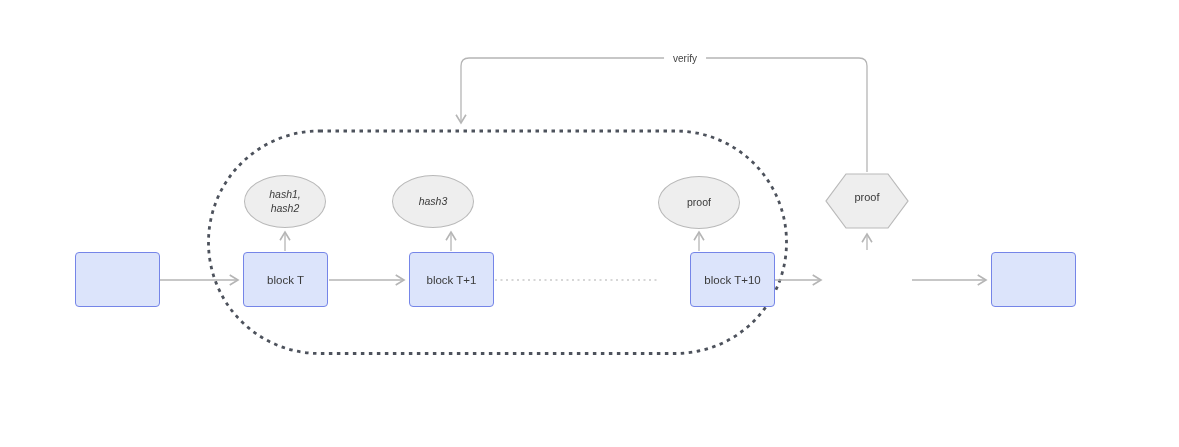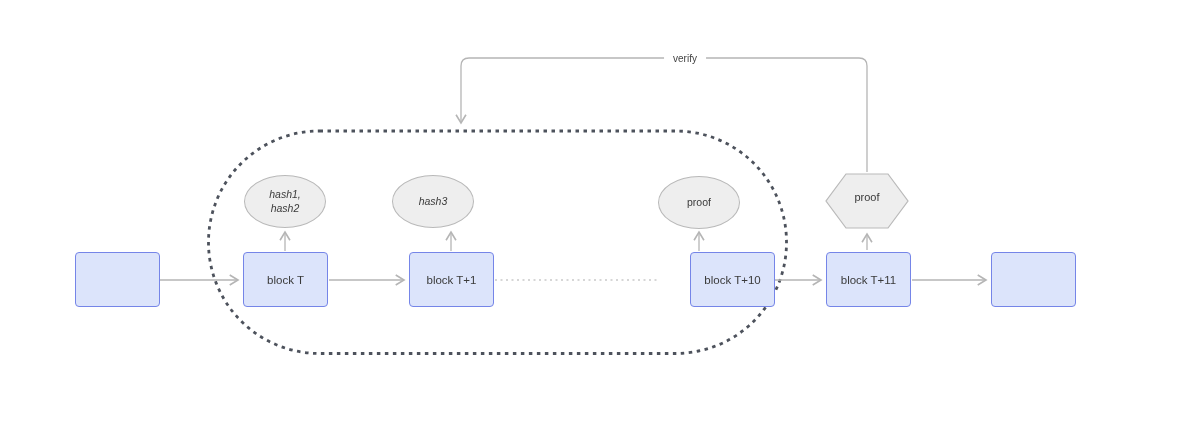--- a/index.html
+++ b/index.html
@@ -101,23 +101,20 @@
   </div>
   <div class="node block" style="left:243px; top:252px;">
     <span>block T</span>
   </div>
   <div class="node block" style="left:409px; top:252px;">
     <span>block T+1</span>
   </div>
   <div class="node block" style="left:658px; top:252px;margin-left:32px;">
     <span>block T+10</span>
   </div>
-  <div class="node block" style="left:826px; top:252px;">
-    <span>block T+11</span>
-  </div>
   <div class="node block" style="left:991px; top:252px;">
     <span></span>
   </div>
 
   <div class="node ellipse" style="left:244px; top:175px;font-style:italic;">
     <span>hash1,</span>
     <span>hash2</span>
   </div>
   <div class="node ellipse" style="left:392px; top:175px;font-style:italic;">
     <span>hash3</span>

